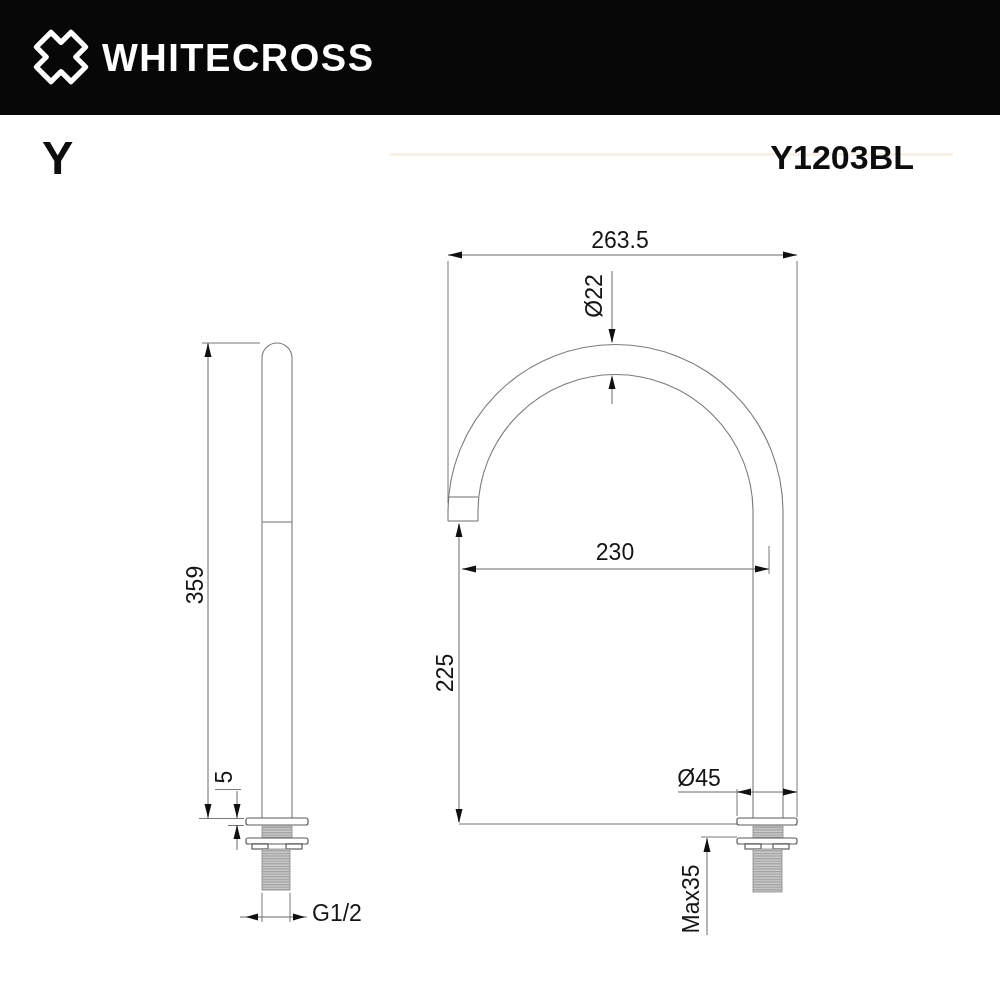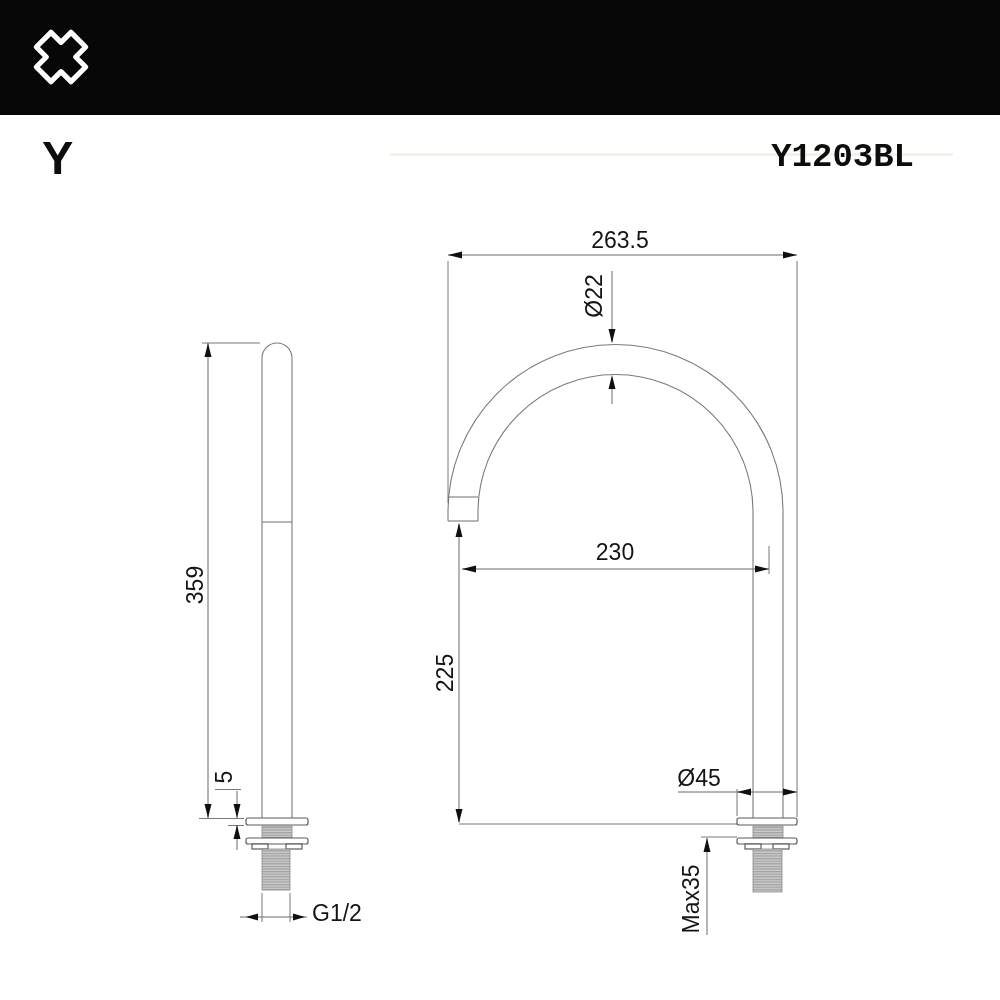--- a/index.html
+++ b/index.html
@@ -13,21 +13,21 @@
   }
   .logo{position:absolute;left:28px;top:24px;width:66px;height:66px;}
   .brand{
     position:absolute;left:102px;top:0;height:115px;line-height:117px;
     color:#ffffff;font-size:38px;font-weight:700;letter-spacing:1.5px;
   }
   .series{
     position:absolute;left:42px;top:130px;font-size:47px;font-weight:700;color:#0d0d0d;
   }
   .model{
-    position:absolute;right:86px;top:138px;font-size:34px;font-weight:700;color:#0d0d0d;font-family:Liberation Mono, monospace;
+    position:absolute;right:86px;top:138px;font-size:34px;font-weight:700;color:#0d0d0d;
   }
   .accent-line{
     position:absolute;left:390px;top:153px;width:563px;height:3px;background:#f7f2e7;
   }
   svg.drawing{position:absolute;left:0;top:0;}
   .geom{stroke:#7b7b7b;stroke-width:1.1;fill:none;}
   .plate{stroke:#5d5d5d;stroke-width:1.2;fill:#ffffff;}
   .thread{stroke:#8a8a8a;stroke-width:0.8;fill:url(#threads);}
   .dimline{stroke:#6a6a6a;stroke-width:1;fill:none;}
   .extline{stroke:#6a6a6a;stroke-width:0.9;fill:none;}
@@ -151,16 +151,17 @@
     </g>
   </g>
 </svg>
 
 <div class="header">
   <svg class="logo" viewBox="0 0 70 70">
     <g transform="rotate(45 35 35)">
       <path d="M24,9 H46 V24 H61 V46 H46 V61 H24 V46 H9 V24 H24 Z" fill="none" stroke="#ffffff" stroke-width="5.5" stroke-linejoin="round"></path>
     </g>
   </svg>
+  <div class="brand">WHITECROSS</div>
 </div>
 
 <div class="series">Y</div>
 <div class="model">Y1203BL</div>
 
 </body></html>

